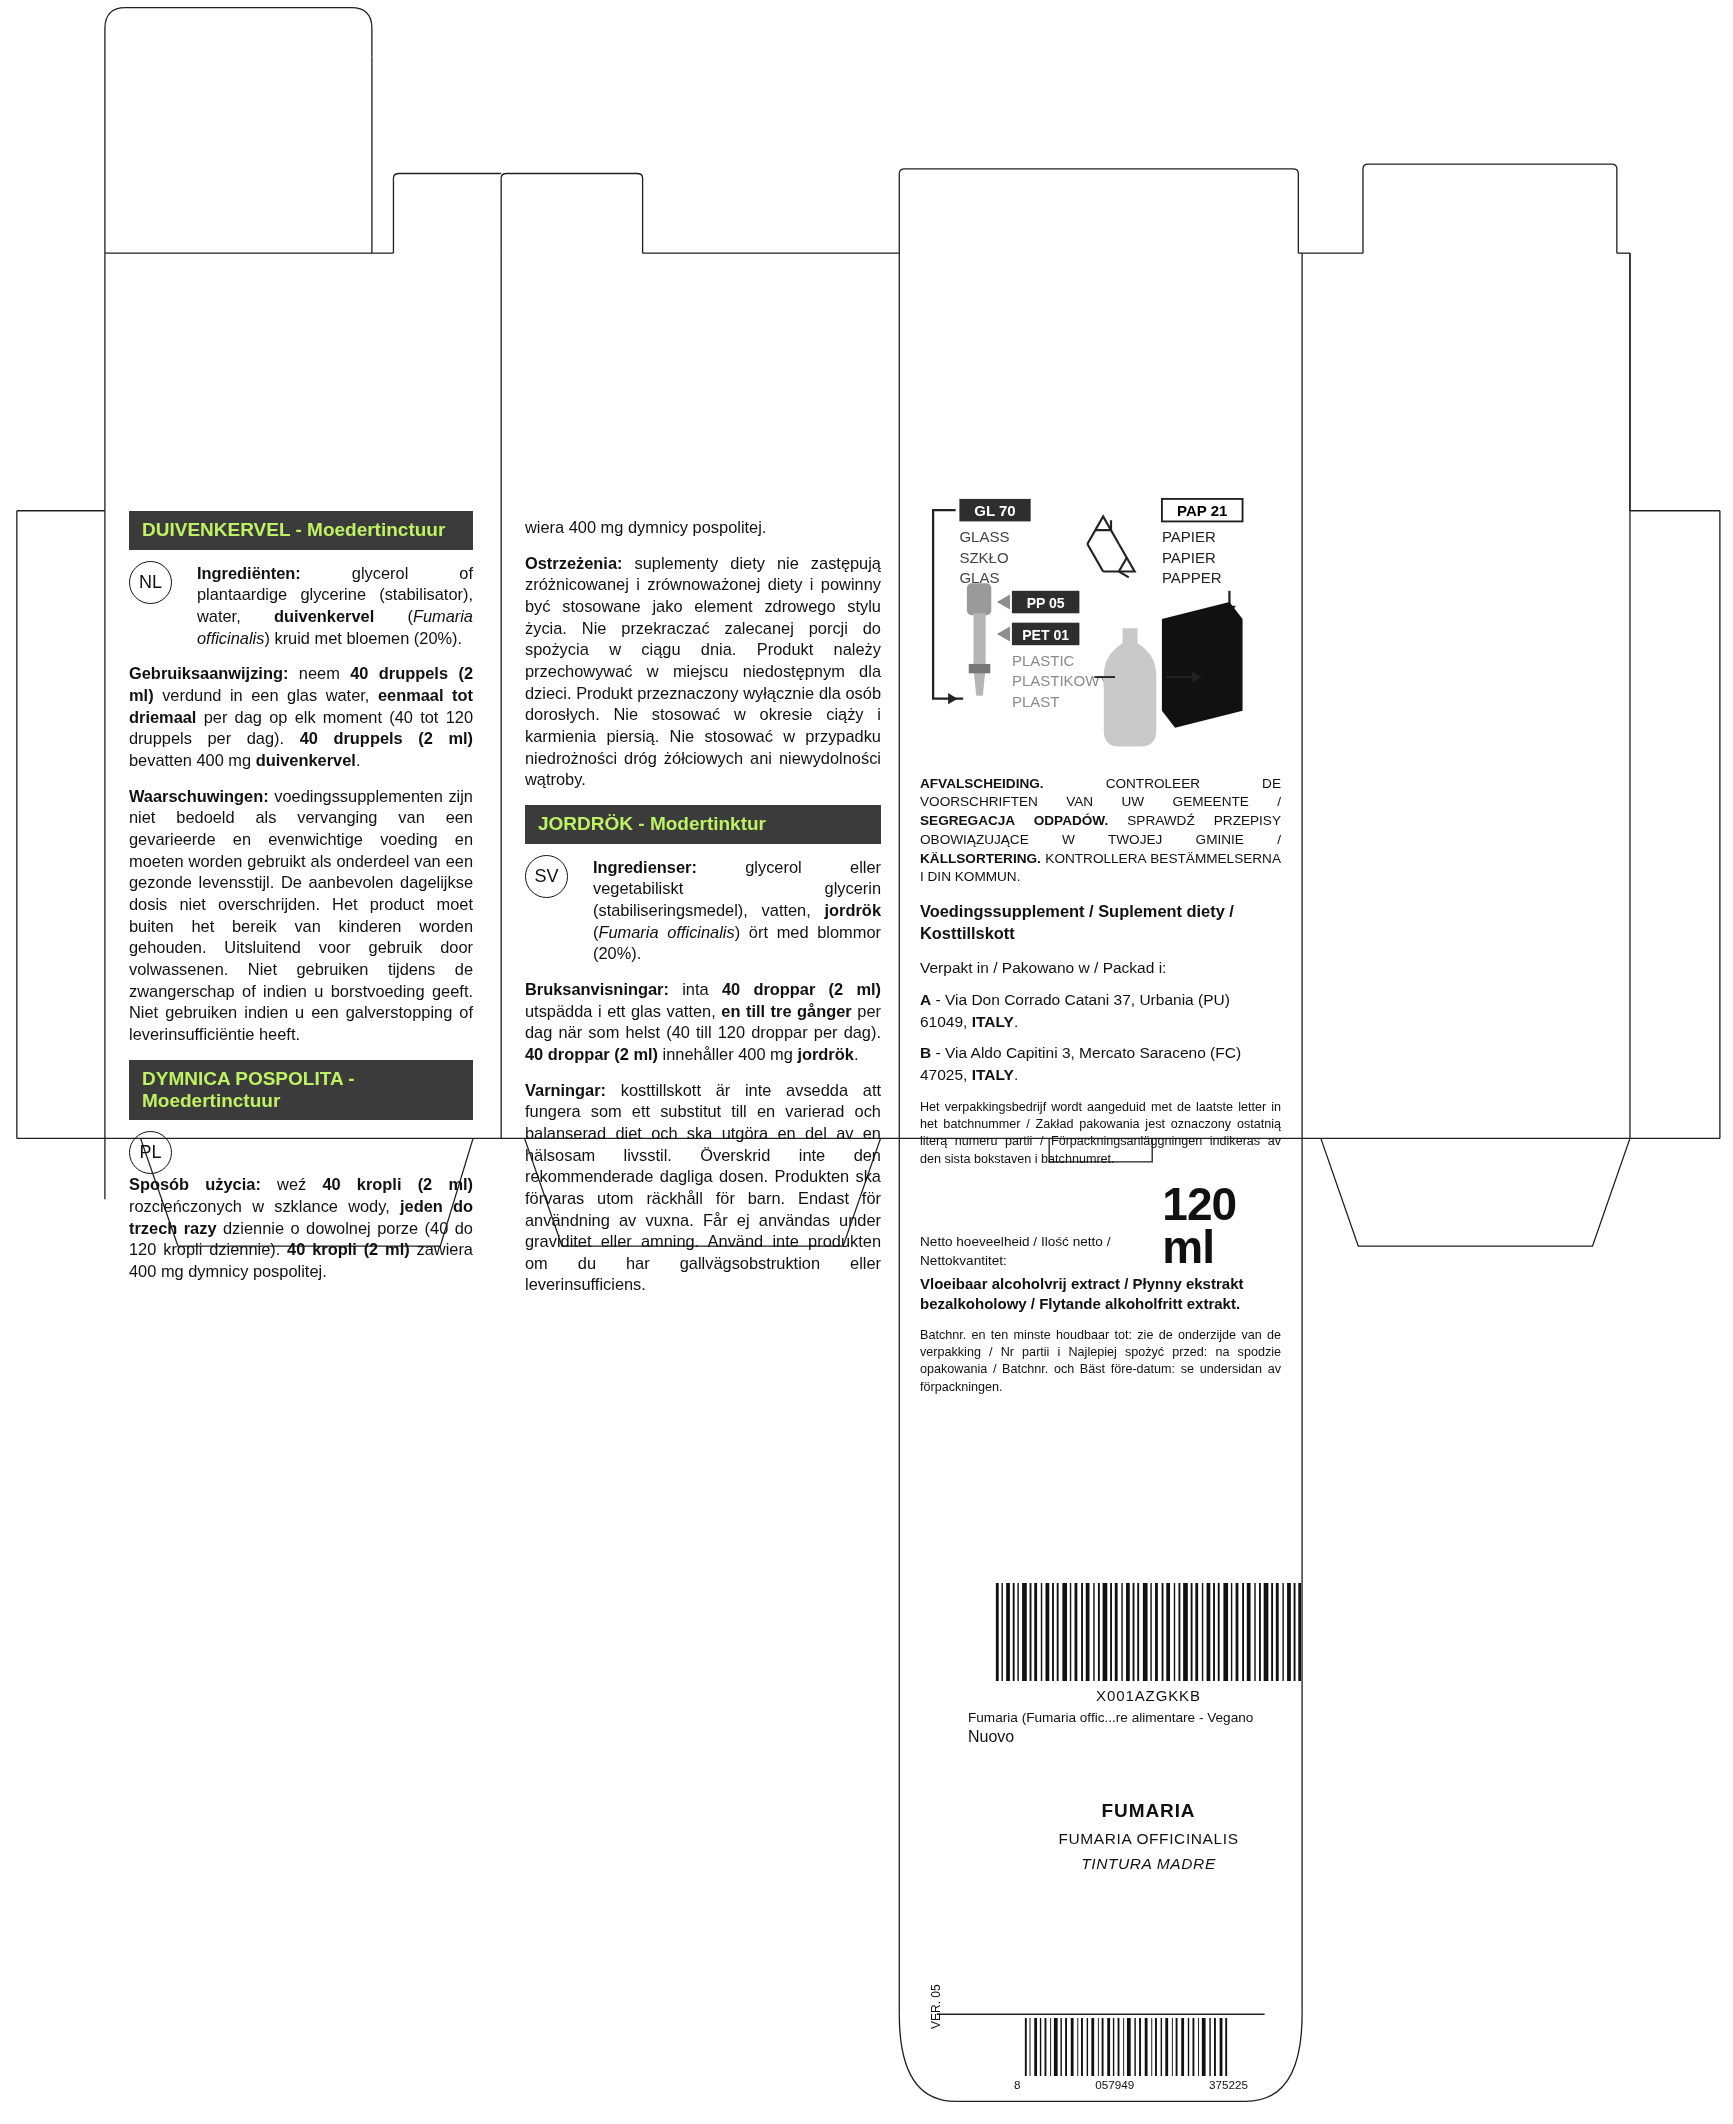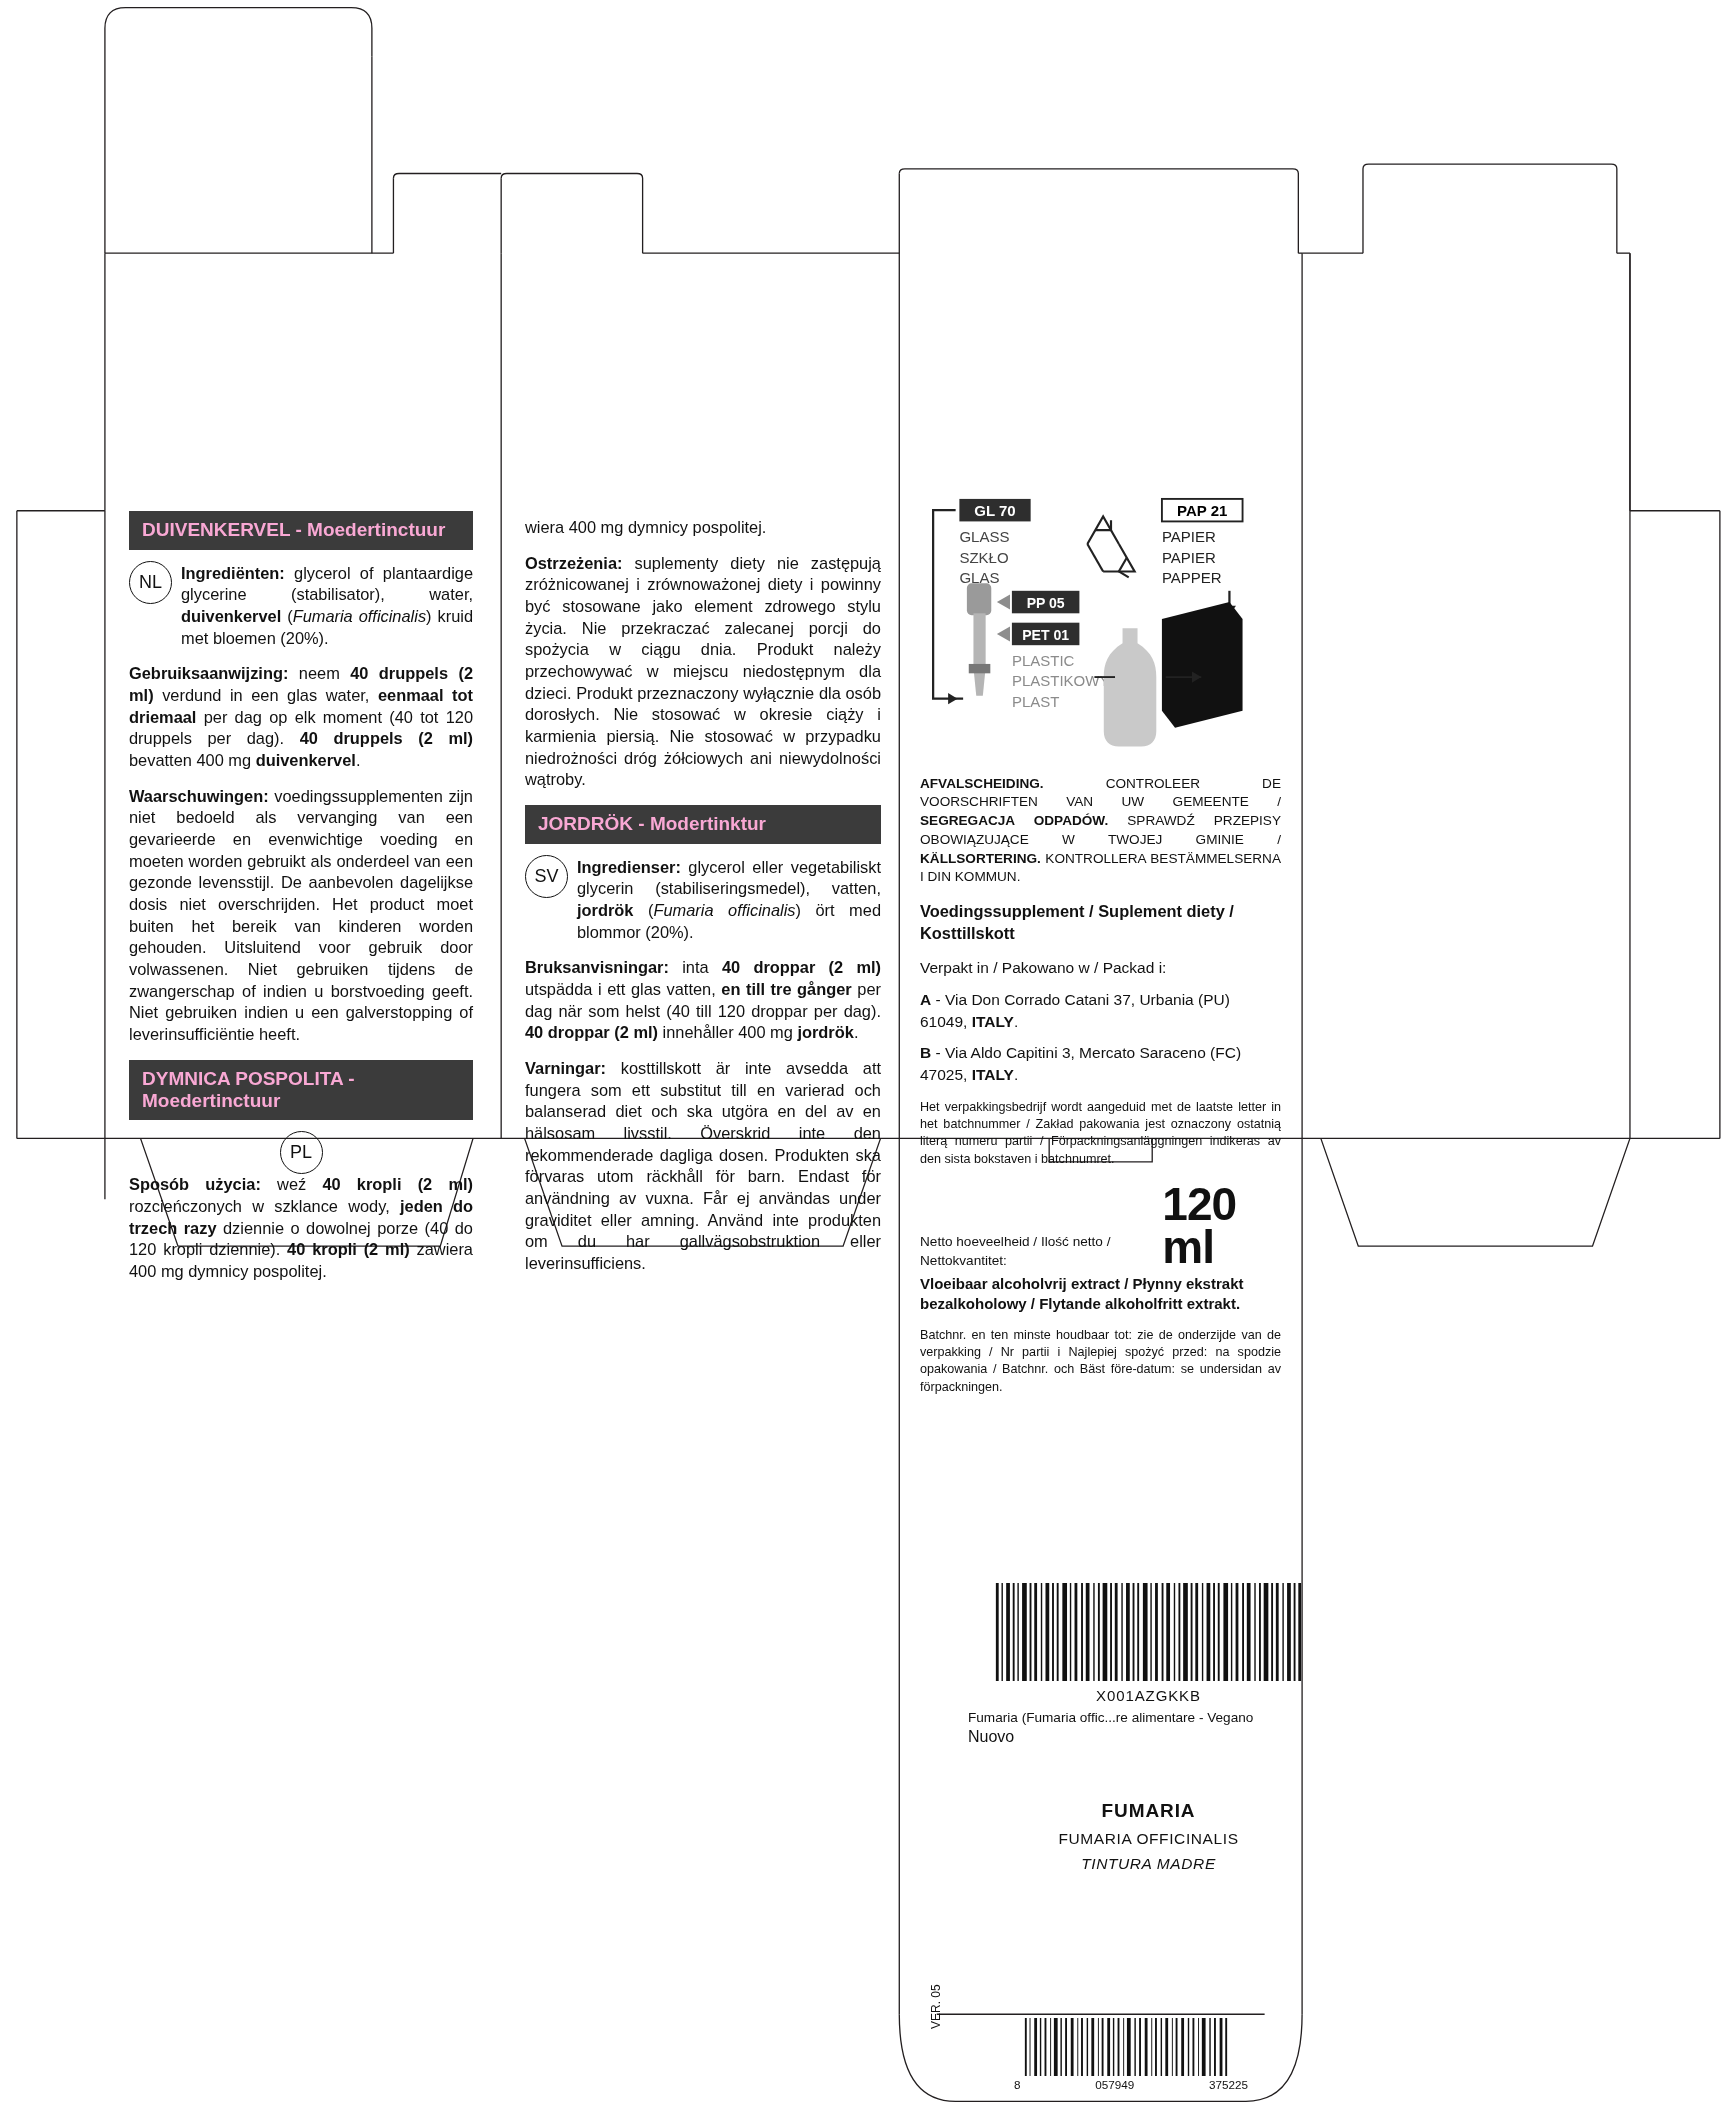--- a/index.html
+++ b/index.html
@@ -8,23 +8,23 @@
 
   
   svg.diecut{position:absolute;left:0;top:0;width:1733px;height:2125px;}
 
   
   .panel{position:absolute;}
   .p{margin:0 0 14px 0;text-align:justify;line-height:1.32;}
   b,strong{font-weight:bold;}
   i,em{font-style:italic;}
 
-  .hdr{background:#3b3b3b;color:#f9a8d4;font-weight:bold;padding:8.4px 13px;margin-bottom:13px;}
+  .hdr{background:#3b3b3b;color:#bef264;font-weight:bold;padding:8.4px 13px;margin-bottom:13px;}
   .hdr.small{font-size:18px;}
-  .lang-row{display:flex;align-items:flex-start;gap:9px;justify-content:center;}
+  .lang-row{display:flex;align-items:flex-start;gap:25px;}
   .lang-badge{flex:0 0 auto;width:41px;height:41px;border:1.9px solid #111;border-radius:50%;
      display:flex;align-items:center;justify-content:center;font-size:18px;font-weight:500;margin-top:-1.9px;}
   .lang-text{flex:1 1 auto;}
 
   
   #col1{left:129px;top:511px;width:344px;font-size:16.4px;}
   #col2{left:525px;top:517px;width:356px;font-size:16.4px;}
   #col3{left:920px;top:497px;width:361px;font-size:16.4px;}
 
   #col1 .hdr{font-size:19px;}

